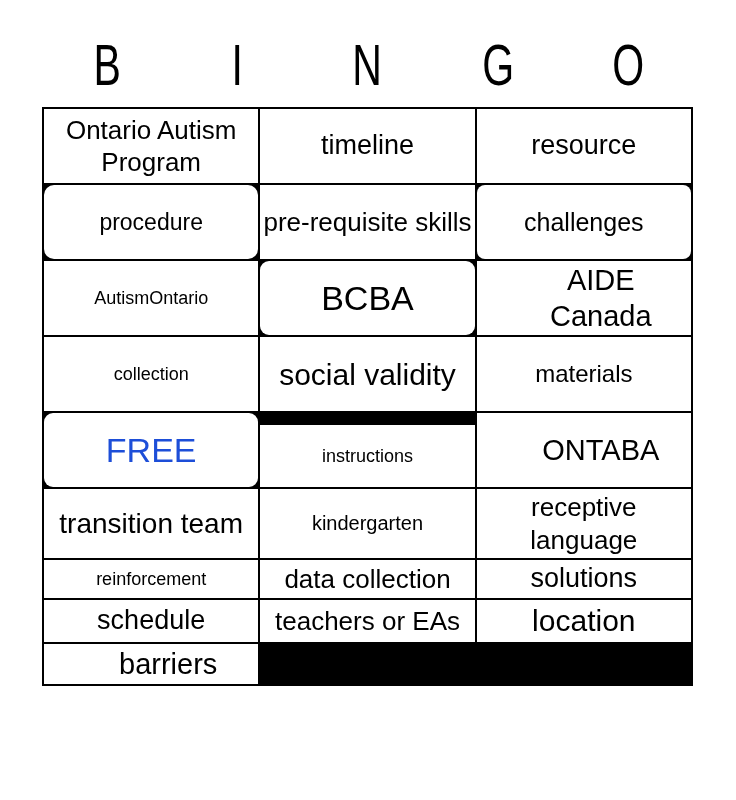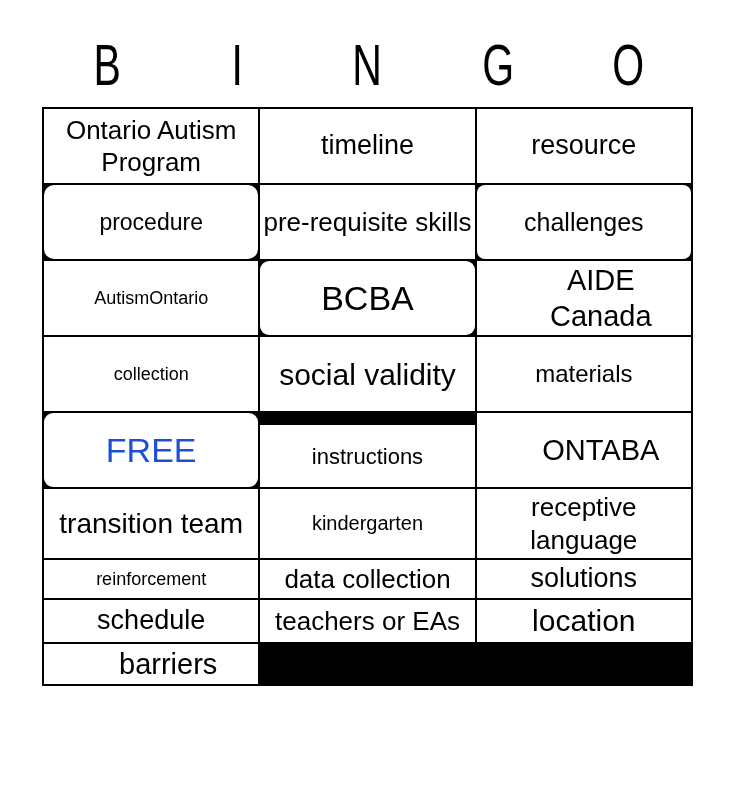--- a/index.html
+++ b/index.html
@@ -53,21 +53,21 @@
     justify-content: center;
     text-align: center;
     padding: 2px;
     line-height: 1.25;
     overflow: hidden;
     cursor: pointer;
   }
   .free { color: #1d4ed8; }
   .fs19 { font-size: 18px; }
   .fs20 { font-size: 20px; }
-  .fs22 { font-size: 22px; margin-top: 12px; }
+  .fs22 { font-size: 18px; margin-top: 12px; }
   .fs23 { font-size: 23px; border-radius: 10px; }
   .fs24 { font-size: 24px; }
   .fs25 { font-size: 25px; border-radius: 8px; }
   .fs26 { font-size: 26px; }
   .fs27 { font-size: 27px; }
   .fs28 { font-size: 28px; }
   .fs29 { font-size: 29px; padding-left: 36px; }
   .fs30 { font-size: 30px; text-align: right; }
   .fs34 { font-size: 34px; border-radius: 9px; }
 </style>

